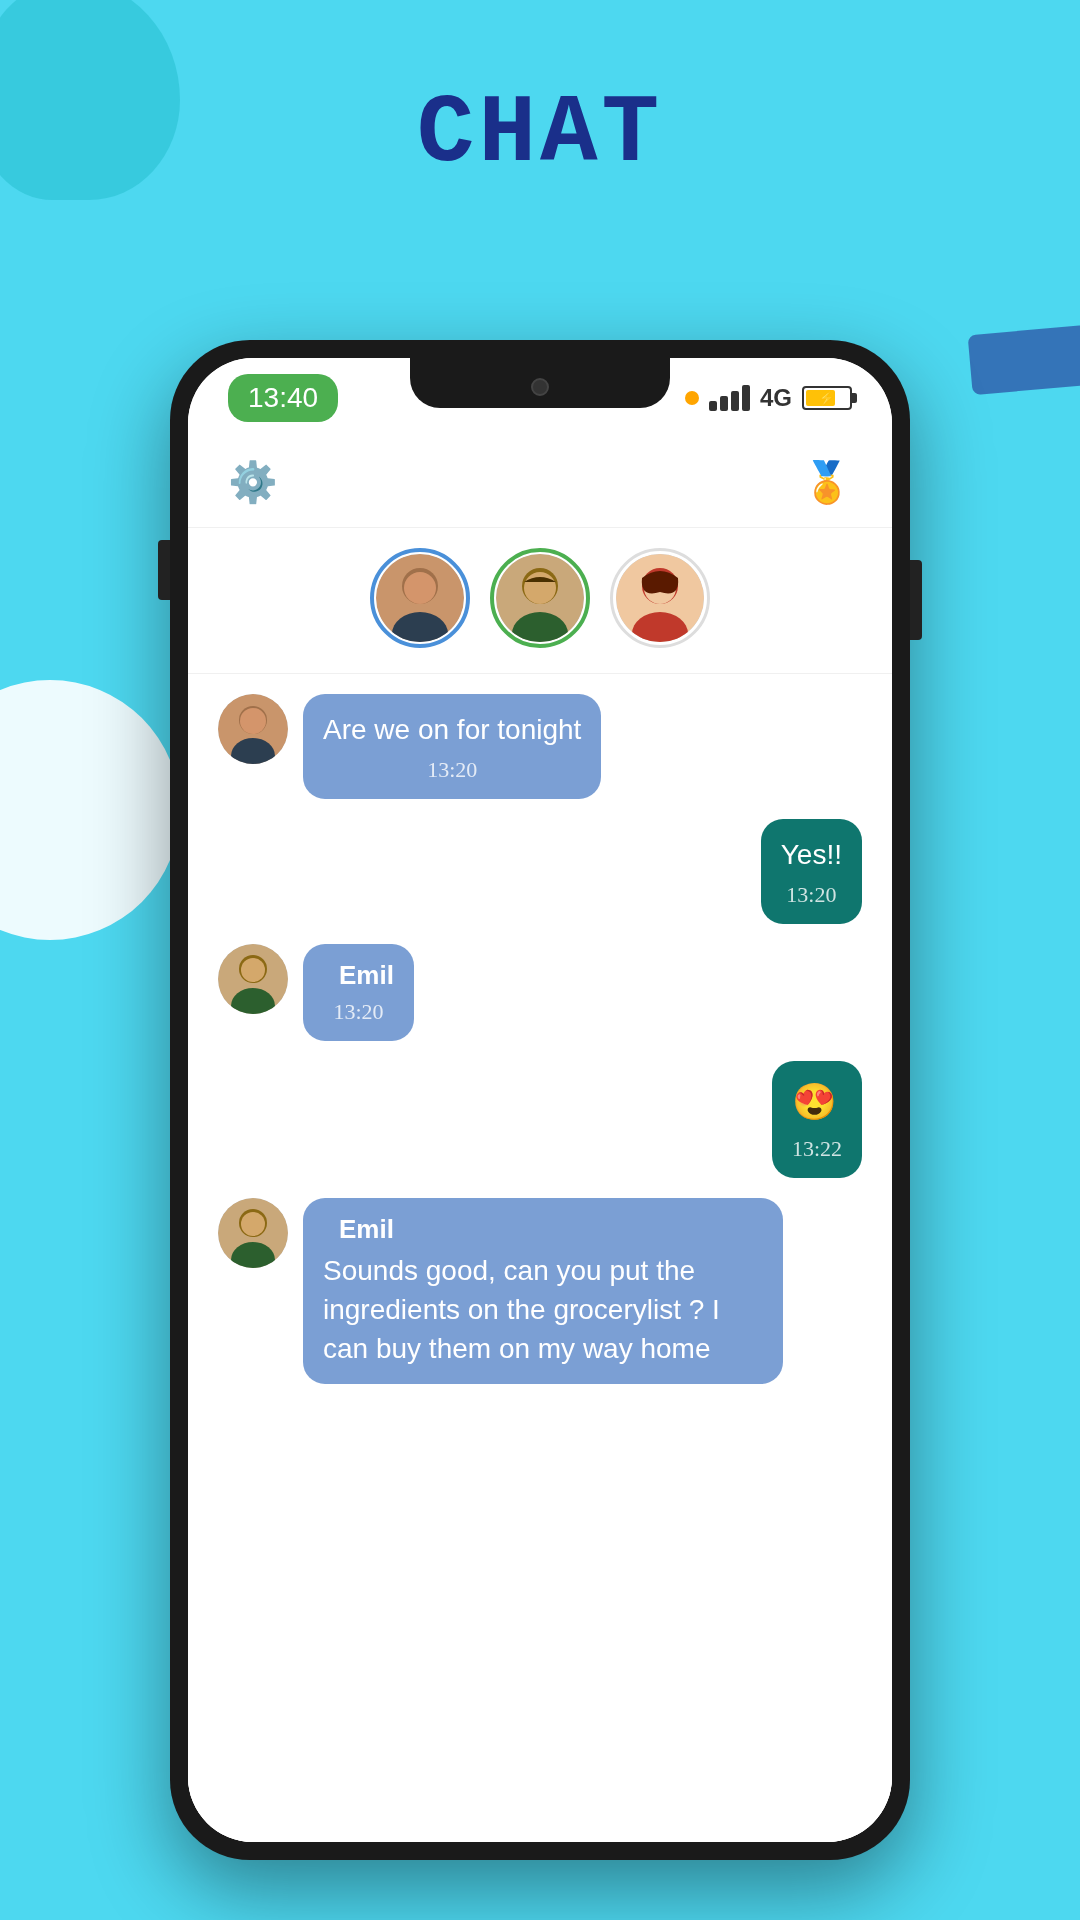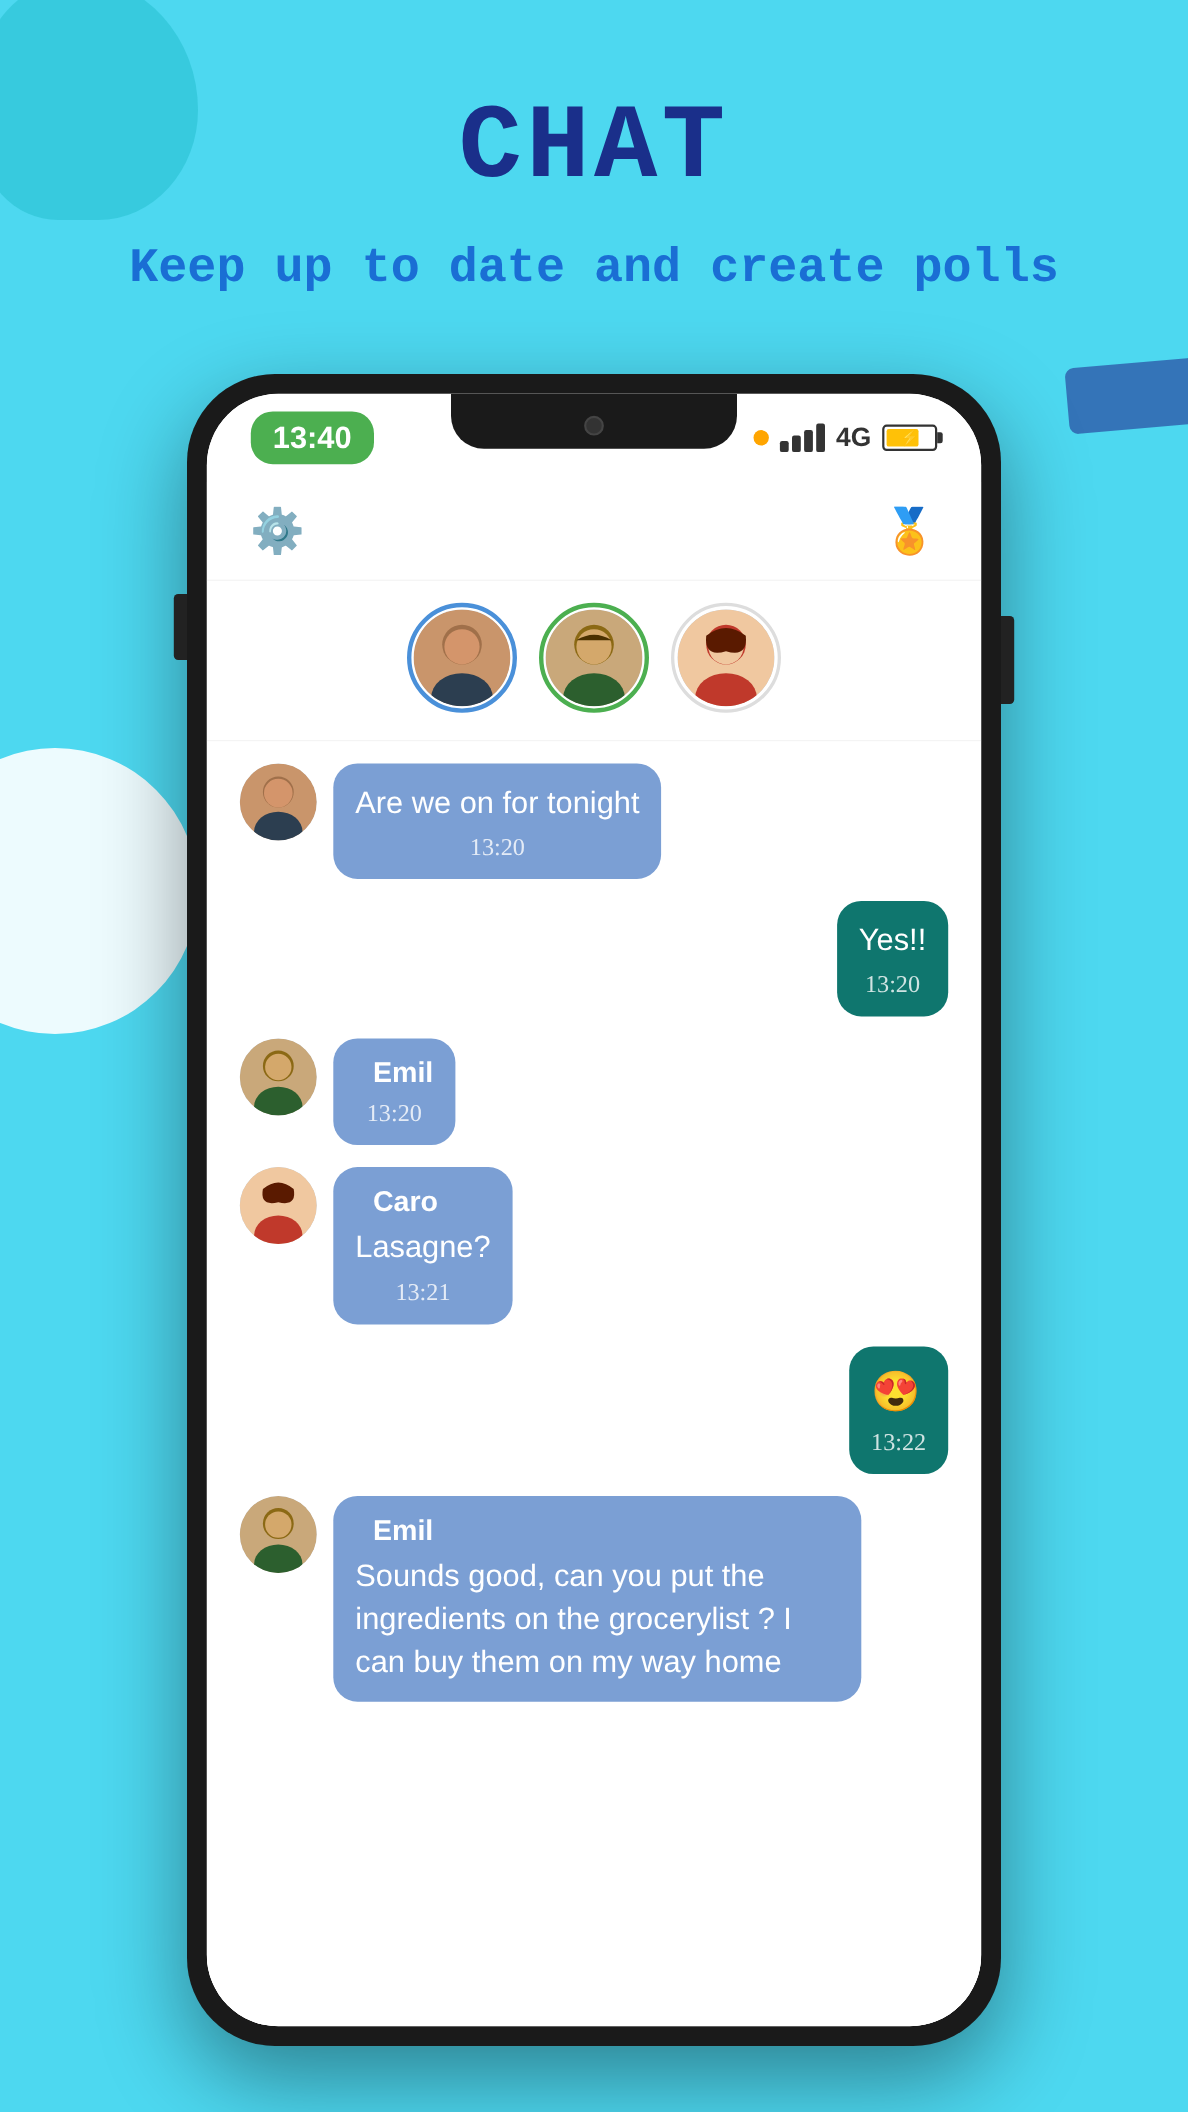--- a/index.html
+++ b/index.html
@@ -131,21 +131,21 @@
       display: flex;
       align-items: center;
       justify-content: space-between;
       padding: 0 40px;
       position: relative;
     }
 
     .status-time {
       background: #4caf50;
       color: white;
-      font-weight: 700;
+      font-weight: 400;
       font-size: 28px;
       padding: 8px 20px;
       border-radius: 20px;
     }
 
     
     .notch {
       position: absolute;
       top: 0;
       left: 50%;
@@ -392,21 +392,20 @@
   </style>
 </head>
 <body>
 
 <div class="bg-blob-top-left"></div>
 <div class="bg-blob-right"></div>
 <div class="bg-circle-left"></div>
 
 <div style="position:relative; z-index:2; text-align:center; font-family:Liberation Mono, monospace;">
   <h1 class="page-title">CHAT</h1>
-  <p class="page-subtitle">Keep up to date and create polls</p>
 </div>
 
 <div class="phone-container">
   <div class="phone-outer">
     <div class="phone-inner">
 
       <div class="status-bar">
         <div class="status-time">13:40</div>
         <div class="notch">
           <div class="notch-camera"></div>
@@ -504,35 +503,20 @@
                 <ellipse cx="35" cy="62" rx="22" ry="18" fill="#2c5f2e"></ellipse>
                 <circle cx="35" cy="26" r="12" fill="#d4a86b"></circle>
               </svg>
             </div>
             <div class="bubble blue">
               <div class="bubble-sender">Emil</div>
               <div class="bubble-time">13:20</div>
             </div>
           </div>
 
-          <div class="message-row">
-            <div class="msg-avatar">
-              <svg width="70" height="70" viewBox="0 0 70 70">
-                <circle cx="35" cy="35" r="35" fill="#f0c8a0"></circle>
-                <ellipse cx="35" cy="62" rx="22" ry="18" fill="#c0392b"></ellipse>
-                <circle cx="35" cy="28" r="14" fill="#f0c8a0"></circle>
-                <path d="M21 20 Q35 8 49 20 Q52 36 35 32 Q18 36 21 20Z" fill="#5a1a00"></path>
-              </svg>
-            </div>
-            <div class="bubble blue">
-              <div class="bubble-sender">Caro</div>
-              <div class="bubble-text">Lasagne?</div>
-              <div class="bubble-time">13:21</div>
-            </div>
-          </div>
 
           <div class="message-row right">
             <div class="bubble dark">
               <div class="bubble-text" style="font-size:36px;">😍</div>
               <div class="bubble-time">13:22</div>
             </div>
           </div>
 
           <div class="message-row">
             <div class="msg-avatar">

